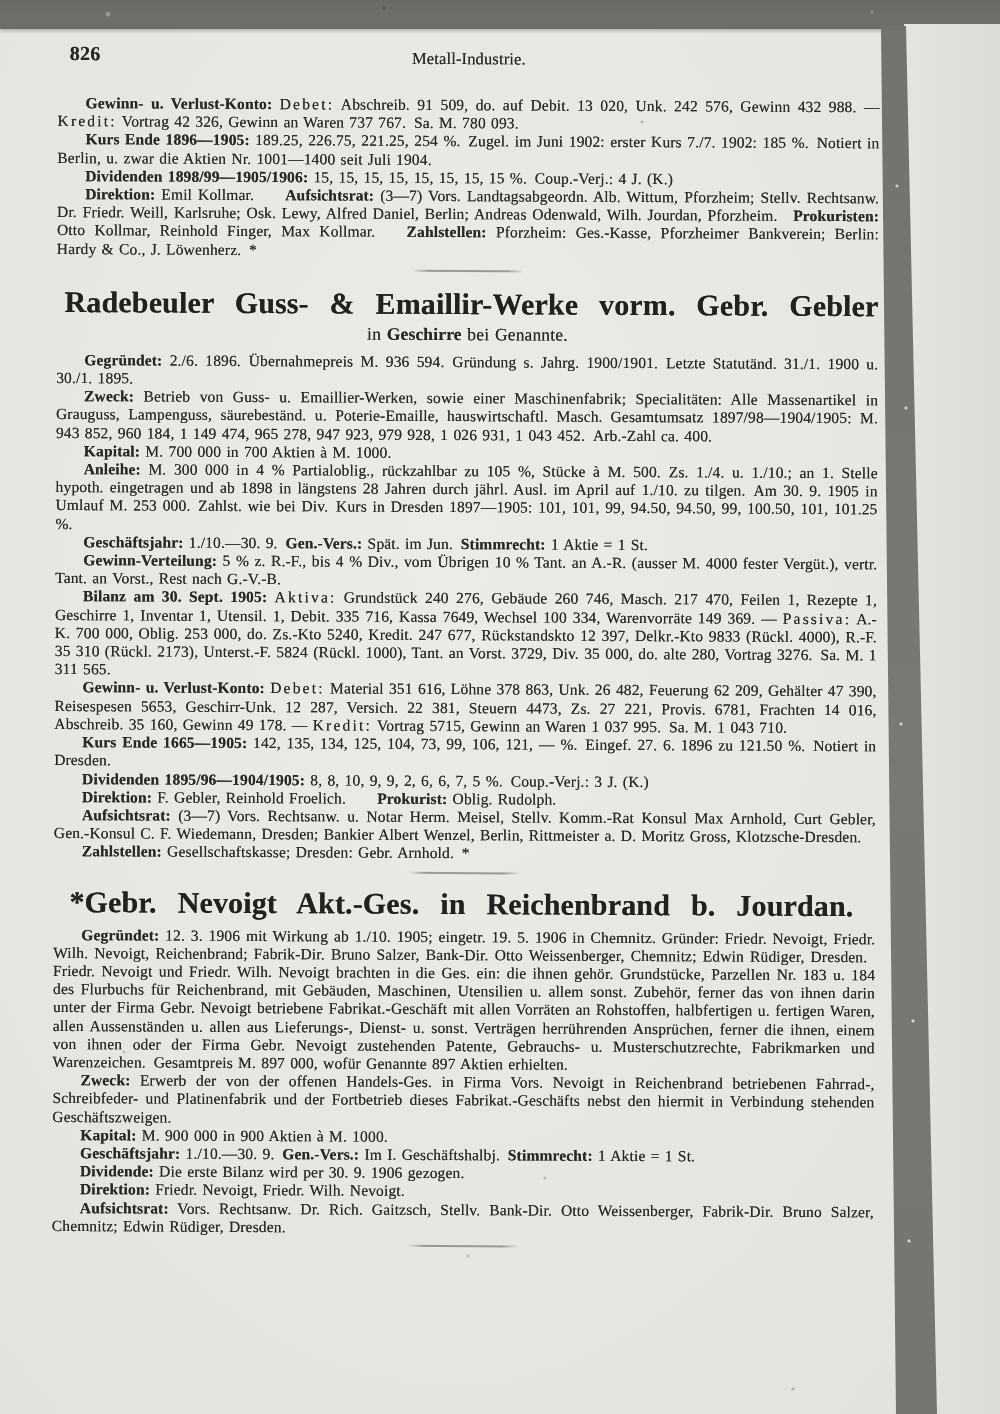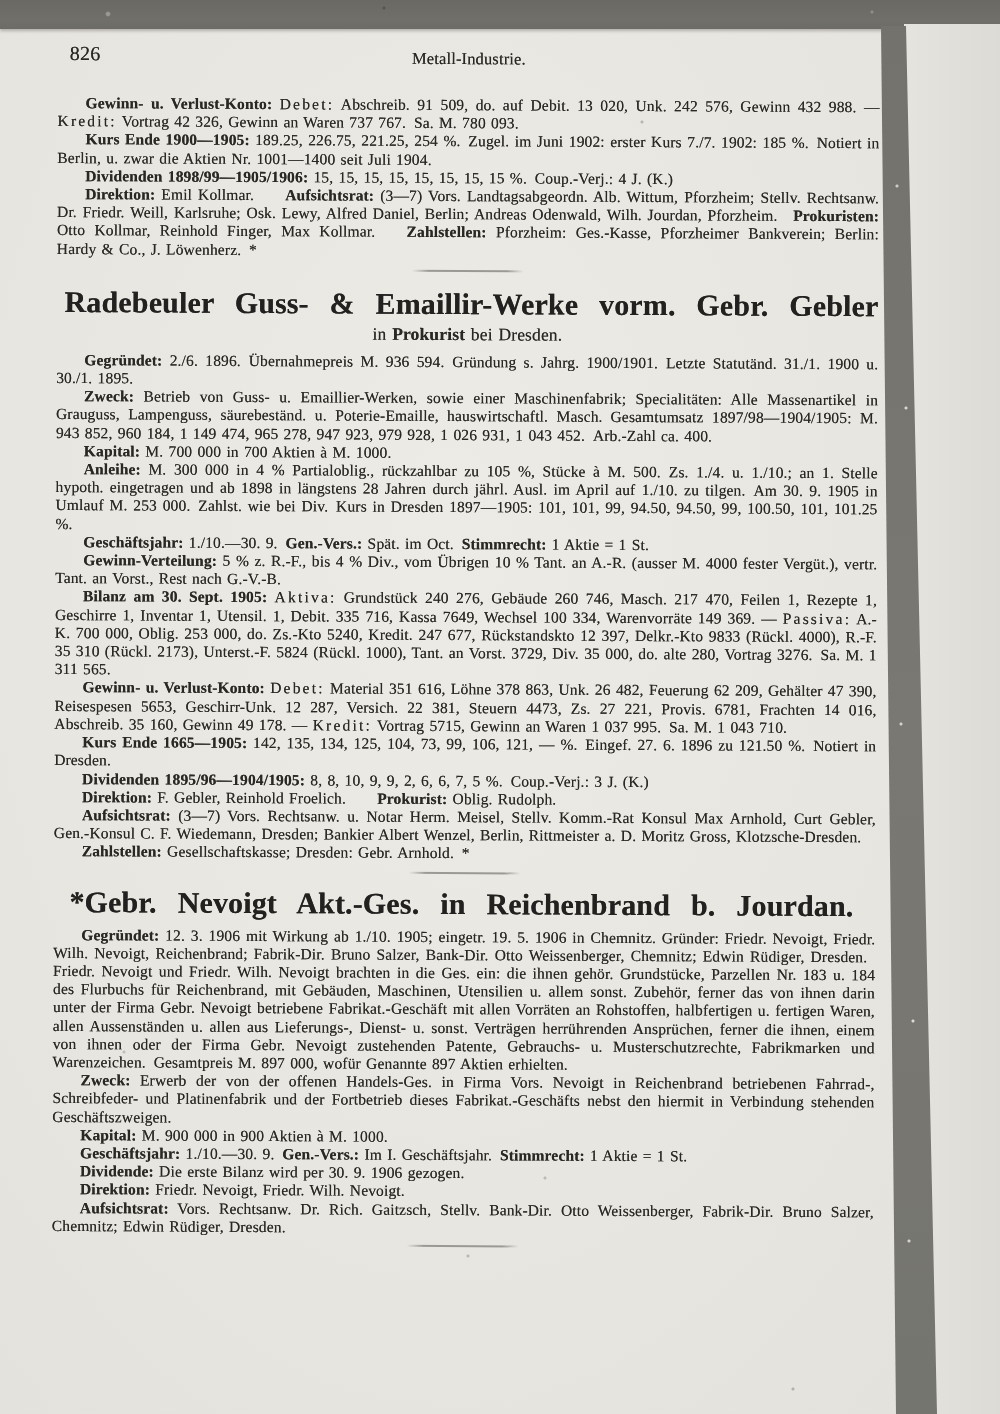--- a/index.html
+++ b/index.html
@@ -54,21 +54,21 @@
     transform: rotate(0.3deg);
     transform-origin: 0 0;
     color: #2a2824;
     font-size: 15.5px;
     line-height: 18.2px;
     letter-spacing: 0.15px;
     word-spacing: 1.2px;
     text-shadow: 0 0 0.6px rgba(38,36,32,0.75);
   }
   .page-header { position: relative; height: 26px; margin: 8px 0 24px 0; }
-  .page-number { position: absolute; left: 12px; top: 0; font-size: 20px; }
+  .page-number { position: absolute; left: 12px; top: 0; font-size: 20px; font-weight: bold; }
   .running-title { position: absolute; left: 0; right: 0; top: 4px; text-align: center; font-size: 16.5px; }
   .blocks p { margin: 0; }
   p.body { text-align: justify; text-indent: 28px; }
   p.h1 {
     font-size: 30px; line-height: 36px; font-weight: bold;
     text-align: justify; text-align-last: justify;
     white-space: nowrap; overflow: hidden;
     color: #232120;
   }
   .sec1 p.h1 { margin: 14px 0 0 0; padding-left: 8px; }
@@ -93,53 +93,53 @@
   <div class="gutter-band"></div>
 
   <div class="page-content">
     <div class="page-header">
       <span class="page-number">826</span>
       <span class="running-title">Metall-Industrie.</span>
     </div>
 
     <div class="entry sec0 blocks">
         <p class="body"><span class="lbl">Gewinn- u. Verlust-Konto:</span><span> </span><span class="sp">Debet:</span><span> Abschreib. 91 509, do. auf Debit. 13 020, Unk. 242 576, Gewinn 432 988. — </span><span class="sp">Kredit:</span><span> Vortrag 42 326, Gewinn an Waren 737 767. Sa. M. 780 093.</span></p>
-        <p class="body"><span class="lbl">Kurs Ende 1900—1905:</span><span> 189.25, 226.75, 221.25, 254 %. Zugel. im Juni 1902: erster Kurs 7./7. 1902: 185 %. Notiert in Berlin, u. zwar die Aktien Nr. 1001—1400 seit Juli 1904.</span></p>
+        <p class="body"><span class="lbl">Kurs Ende 1896—1905:</span><span> 189.25, 226.75, 221.25, 254 %. Zugel. im Juni 1902: erster Kurs 7./7. 1902: 185 %. Notiert in Berlin, u. zwar die Aktien Nr. 1001—1400 seit Juli 1904.</span></p>
         <p class="body"><span class="lbl">Dividenden 1898/99—1905/1906:</span><span> 15, 15, 15, 15, 15, 15, 15, 15 %. Coup.-Verj.: 4 J. (K.)</span></p>
         <p class="body"><span class="lbl">Direktion:</span><span> Emil Kollmar.  </span><span class="lbl">Aufsichtsrat:</span><span> (3—7) Vors. Landtagsabgeordn. Alb. Wittum, Pforzheim; Stellv. Rechtsanw. Dr. Friedr. Weill, Karlsruhe; Osk. Lewy, Alfred Daniel, Berlin; Andreas Odenwald, Wilh. Jourdan, Pforzheim. </span><span class="lbl">Prokuristen:</span><span> Otto Kollmar, Reinhold Finger, Max Kollmar.  </span><span class="lbl">Zahlstellen:</span><span> Pforzheim: Ges.-Kasse, Pforzheimer Bankverein; Berlin: Hardy &amp; Co., J. Löwenherz. *</span></p>
       </div>
 
     <div class="rule r1"></div>
 
     <div class="entry sec1 blocks">
         <p class="h1"><span class="lbl">Radebeuler Guss- &amp; Emaillir-Werke vorm. Gebr. Gebler</span></p>
-        <p class="sub"><span>in </span><span class="lbl">Prokurist</span><span> bei Dresden.</span></p>
+        <p class="sub"><span>in </span><span class="lbl">Geschirre</span><span> bei Genannte.</span></p>
         <p class="body"><span class="lbl">Gegründet:</span><span> 2./6. 1896. Übernahmepreis M. 936 594. Gründung s. Jahrg. 1900/1901. Letzte Statutänd. 31./1. 1900 u. 30./1. 1895.</span></p>
         <p class="body"><span class="lbl">Zweck:</span><span> Betrieb von Guss- u. Emaillier-Werken, sowie einer Maschinenfabrik; Specialitäten: Alle Massenartikel in Grauguss, Lampenguss, säurebeständ. u. Poterie-Emaille, hauswirtschaftl. Masch. Gesamtumsatz 1897/98—1904/1905: M. 943 852, 960 184, 1 149 474, 965 278, 947 923, 979 928, 1 026 931, 1 043 452. Arb.-Zahl ca. 400.</span></p>
         <p class="body"><span class="lbl">Kapital:</span><span> M. 700 000 in 700 Aktien à M. 1000.</span></p>
         <p class="body"><span class="lbl">Anleihe:</span><span> M. 300 000 in 4 % Partialoblig., rückzahlbar zu 105 %, Stücke à M. 500. Zs. 1./4. u. 1./10.; an 1. Stelle hypoth. eingetragen und ab 1898 in längstens 28 Jahren durch jährl. Ausl. im April auf 1./10. zu tilgen. Am 30. 9. 1905 in Umlauf M. 253 000. Zahlst. wie bei Div. Kurs in Dresden 1897—1905: 101, 101, 99, 94.50, 94.50, 99, 100.50, 101, 101.25 %.</span></p>
-        <p class="body"><span class="lbl">Geschäftsjahr:</span><span> 1./10.—30. 9. </span><span class="lbl">Gen.-Vers.:</span><span> Spät. im Oct. </span><span class="lbl">Stimmrecht:</span><span> 1 Aktie = 1 St.</span></p>
+        <p class="body"><span class="lbl">Geschäftsjahr:</span><span> 1./10.—30. 9. </span><span class="lbl">Gen.-Vers.:</span><span> Spät. im Jun. </span><span class="lbl">Stimmrecht:</span><span> 1 Aktie = 1 St.</span></p>
         <p class="body"><span class="lbl">Gewinn-Verteilung:</span><span> 5 % z. R.-F., bis 4 % Div., vom Übrigen 10 % Tant. an A.-R. (ausser M. 4000 fester Vergüt.), vertr. Tant. an Vorst., Rest nach G.-V.-B.</span></p>
         <p class="body"><span class="lbl">Bilanz am 30. Sept. 1905:</span><span> </span><span class="sp">Aktiva:</span><span> Grundstück 240 276, Gebäude 260 746, Masch. 217 470, Feilen 1, Rezepte 1, Geschirre 1, Inventar 1, Utensil. 1, Debit. 335 716, Kassa 7649, Wechsel 100 334, Warenvorräte 149 369. — </span><span class="sp">Passiva:</span><span> A.-K. 700 000, Oblig. 253 000, do. Zs.-Kto 5240, Kredit. 247 677, Rückstandskto 12 397, Delkr.-Kto 9833 (Rückl. 4000), R.-F. 35 310 (Rückl. 2173), Unterst.-F. 5824 (Rückl. 1000), Tant. an Vorst. 3729, Div. 35 000, do. alte 280, Vortrag 3276. Sa. M. 1 311 565.</span></p>
         <p class="body"><span class="lbl">Gewinn- u. Verlust-Konto:</span><span> </span><span class="sp">Debet:</span><span> Material 351 616, Löhne 378 863, Unk. 26 482, Feuerung 62 209, Gehälter 47 390, Reisespesen 5653, Geschirr-Unk. 12 287, Versich. 22 381, Steuern 4473, Zs. 27 221, Provis. 6781, Frachten 14 016, Abschreib. 35 160, Gewinn 49 178. — </span><span class="sp">Kredit:</span><span> Vortrag 5715, Gewinn an Waren 1 037 995. Sa. M. 1 043 710.</span></p>
         <p class="body"><span class="lbl">Kurs Ende 1665—1905:</span><span> 142, 135, 134, 125, 104, 73, 99, 106, 121, — %. Eingef. 27. 6. 1896 zu 121.50 %. Notiert in Dresden.</span></p>
         <p class="body"><span class="lbl">Dividenden 1895/96—1904/1905:</span><span> 8, 8, 10, 9, 9, 2, 6, 6, 7, 5 %. Coup.-Verj.: 3 J. (K.)</span></p>
         <p class="body"><span class="lbl">Direktion:</span><span> F. Gebler, Reinhold Froelich.  </span><span class="lbl">Prokurist:</span><span> Oblig. Rudolph.</span></p>
         <p class="body"><span class="lbl">Aufsichtsrat:</span><span> (3—7) Vors. Rechtsanw. u. Notar Herm. Meisel, Stellv. Komm.-Rat Konsul Max Arnhold, Curt Gebler, Gen.-Konsul C. F. Wiedemann, Dresden; Bankier Albert Wenzel, Berlin, Rittmeister a. D. Moritz Gross, Klotzsche-Dresden.</span></p>
         <p class="body"><span class="lbl">Zahlstellen:</span><span> Gesellschaftskasse; Dresden: Gebr. Arnhold. *</span></p>
       </div>
 
     <div class="rule r2"></div>
 
     <div class="entry sec2 blocks">
         <p class="h1"><span class="lbl">*Gebr. Nevoigt Akt.-Ges. in Reichenbrand </span><span>b. Jourdan.</span></p>
         <p class="body"><span class="lbl">Gegründet:</span><span> 12. 3. 1906 mit Wirkung ab 1./10. 1905; eingetr. 19. 5. 1906 in Chemnitz. Gründer: Friedr. Nevoigt, Friedr. Wilh. Nevoigt, Reichenbrand; Fabrik-Dir. Bruno Salzer, Bank-Dir. Otto Weissenberger, Chemnitz; Edwin Rüdiger, Dresden. Friedr. Nevoigt und Friedr. Wilh. Nevoigt brachten in die Ges. ein: die ihnen gehör. Grundstücke, Parzellen Nr. 183 u. 184 des Flurbuchs für Reichenbrand, mit Gebäuden, Maschinen, Utensilien u. allem sonst. Zubehör, ferner das von ihnen darin unter der Firma Gebr. Nevoigt betriebene Fabrikat.-Geschäft mit allen Vorräten an Rohstoffen, halbfertigen u. fertigen Waren, allen Aussenständen u. allen aus Lieferungs-, Dienst- u. sonst. Verträgen herrührenden Ansprüchen, ferner die ihnen, einem von ihnen oder der Firma Gebr. Nevoigt zustehenden Patente, Gebrauchs- u. Musterschutzrechte, Fabrikmarken und Warenzeichen. Gesamtpreis M. 897 000, wofür Genannte 897 Aktien erhielten.</span></p>
         <p class="body"><span class="lbl">Zweck:</span><span> Erwerb der von der offenen Handels-Ges. in Firma Vors. Nevoigt in Reichenbrand betriebenen Fahrrad-, Schreibfeder- und Platinenfabrik und der Fortbetrieb dieses Fabrikat.-Geschäfts nebst den hiermit in Verbindung stehenden Geschäftszweigen.</span></p>
         <p class="body"><span class="lbl">Kapital:</span><span> M. 900 000 in 900 Aktien à M. 1000.</span></p>
-        <p class="body"><span class="lbl">Geschäftsjahr:</span><span> 1./10.—30. 9. </span><span class="lbl">Gen.-Vers.:</span><span> Im I. Geschäftsjahr. </span><span class="lbl">Stimmrecht:</span><span> 1 Aktie = 1 St.</span></p>
+        <p class="body"><span class="lbl">Geschäftsjahr:</span><span> 1./10.—30. 9. </span><span class="lbl">Gen.-Vers.:</span><span> Im I. Geschäftshalbj. </span><span class="lbl">Stimmrecht:</span><span> 1 Aktie = 1 St.</span></p>
         <p class="body"><span class="lbl">Dividende:</span><span> Die erste Bilanz wird per 30. 9. 1906 gezogen.</span></p>
         <p class="body"><span class="lbl">Direktion:</span><span> Friedr. Nevoigt, Friedr. Wilh. Nevoigt.</span></p>
         <p class="body"><span class="lbl">Aufsichtsrat:</span><span> Vors. Rechtsanw. Dr. Rich. Gaitzsch, Stellv. Bank-Dir. Otto Weissenberger, Fabrik-Dir. Bruno Salzer, Chemnitz; Edwin Rüdiger, Dresden.</span></p>
       </div>
 
     <div class="rule r3"></div>
   </div>
 </div>
 
 </body></html>

